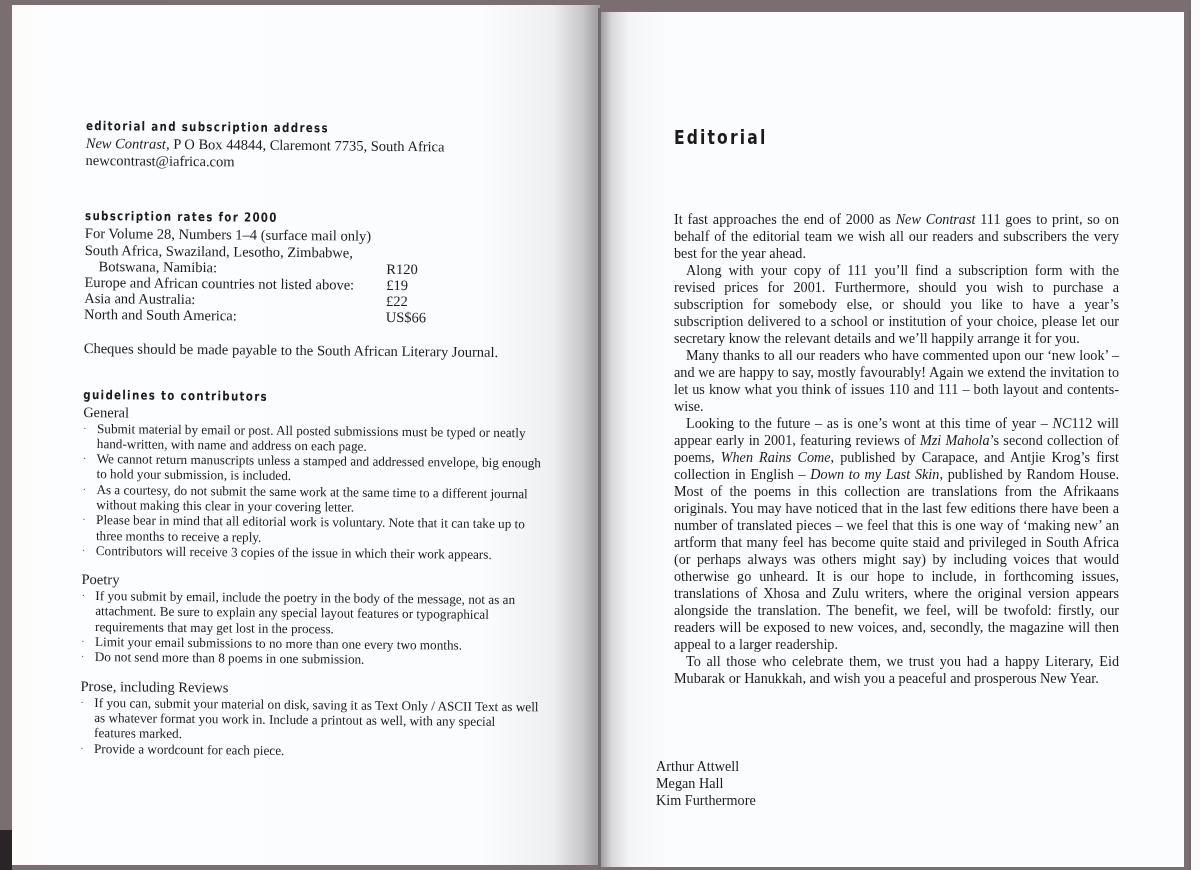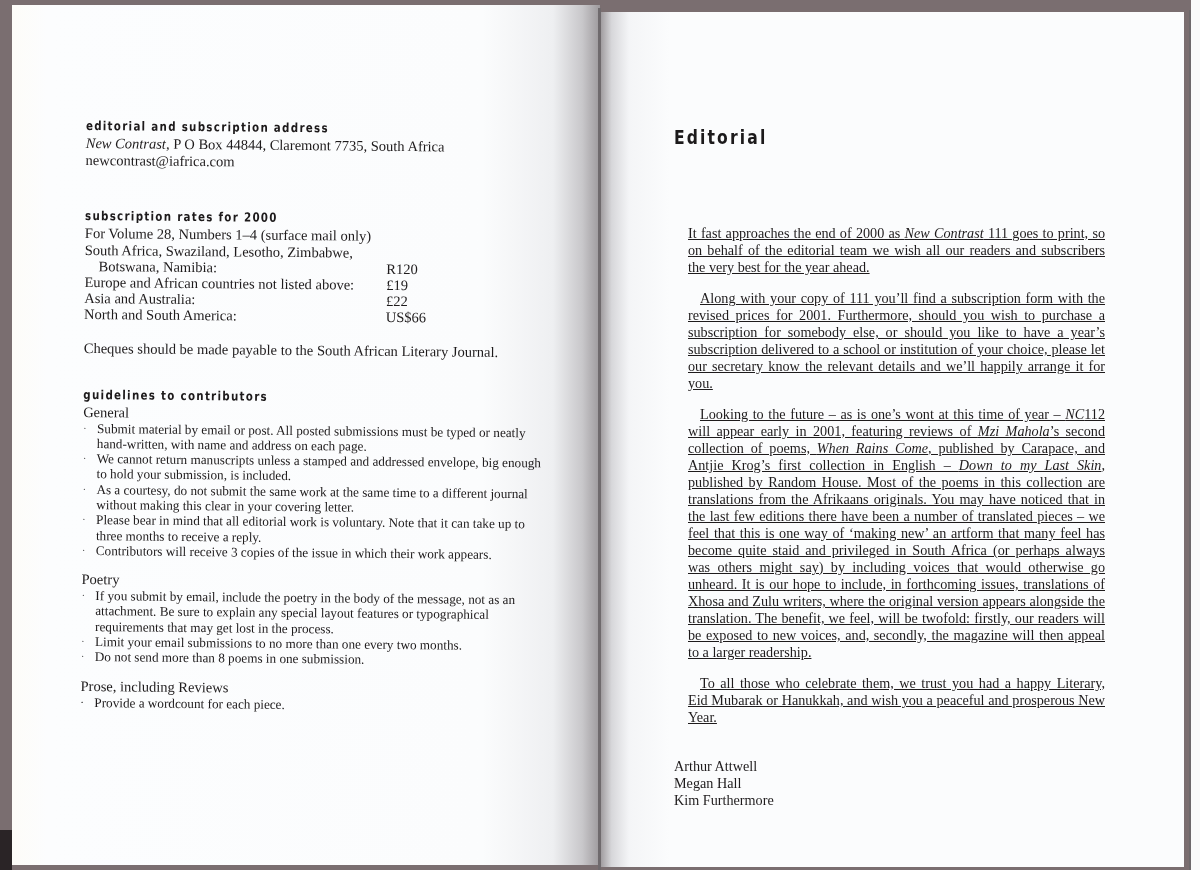--- a/index.html
+++ b/index.html
@@ -149,28 +149,27 @@
     .editorial-body {
       position: absolute;
       left: 674px;
       top: 211px;
       width: 445px;
       font-size: 14.2px;
       line-height: 17px;
       text-align: justify;
     }
     .editorial-body p {
-      margin: 14px;
+      margin: 0;
       text-indent: 12px;
-      text-decoration: underline;
     }
     .editorial-body p.first { text-indent: 0; }
     .signoff {
       position: absolute;
-      left: 674px;
+      left: 656px;
       top: 758px;
       font-size: 14.2px;
       line-height: 17px;
     }
     i { font-style: italic; }
   </style>
 </head>
 <body>
 
 <div class="page page-left"></div>
@@ -241,32 +240,33 @@
       <ul class="bullets">
         <li><span class="dot">·</span><span>If you submit by email, include the poetry in the body of the message, not as an attachment. Be sure to explain any special layout features or typographical requirements that may get lost in the process.</span></li>
         <li><span class="dot">·</span><span>Limit your email submissions to no more than one every two months.</span></li>
         <li><span class="dot">·</span><span>Do not send more than 8 poems in one submission.</span></li>
       </ul>
     </div>
 
     <div class="subsection">
       <div class="subhead">Prose, including Reviews</div>
       <ul class="bullets">
-        <li><span class="dot">·</span></li>
+        <li><span class="dot">·</span><span>If you can, submit your material on disk, saving it as Text Only / ASCII Text as well as whatever format you work in. Include a printout as well, with any special features marked.</span></li>
         <li><span class="dot">·</span><span>Provide a wordcount for each piece.</span></li>
       </ul>
     </div>
   </section>
 </div>
 
 <h1 class="editorial-title" style="margin:0;">Editorial</h1>
 
 <div class="editorial-body">
   <p class="first"><span>It fast approaches the end of 2000 as </span><i>New Contrast</i><span> 111 goes to print, so on behalf of the editorial team we wish all our readers and subscribers the very best for the year ahead.</span></p>
   <p>Along with your copy of 111 you’ll find a subscription form with the revised prices for 2001. Furthermore, should you wish to purchase a subscription for somebody else, or should you like to have a year’s subscription delivered to a school or institution of your choice, please let our secretary know the relevant details and we’ll happily arrange it for you.</p>
+  <p>Many thanks to all our readers who have commented upon our ‘new look’ – and we are happy to say, mostly favourably! Again we extend the invitation to let us know what you think of issues 110 and 111 – both layout and contents-wise.</p>
   <p><span>Looking to the future – as is one’s wont at this time of year – </span><i>NC</i><span>112 will appear early in 2001, featuring reviews of </span><i>Mzi Mahola</i><span>’s second collection of poems, </span><i>When Rains Come</i><span>, published by Carapace, and Antjie Krog’s first collection in English – </span><i>Down to my Last Skin</i><span>, published by Random House. Most of the poems in this collection are translations from the Afrikaans originals. You may have noticed that in the last few editions there have been a number of translated pieces – we feel that this is one way of ‘making new’ an artform that many feel has become quite staid and privileged in South Africa (or perhaps always was others might say) by including voices that would otherwise go unheard. It is our hope to include, in forthcoming issues, translations of Xhosa and Zulu writers, where the original version appears alongside the translation. The benefit, we feel, will be twofold: firstly, our readers will be exposed to new voices, and, secondly, the magazine will then appeal to a larger readership.</span></p>
   <p>To all those who celebrate them, we trust you had a happy Literary, Eid Mubarak or Hanukkah, and wish you a peaceful and prosperous New Year.</p>
 </div>
 
 <div class="signoff">
   <div>Arthur Attwell</div>
   <div>Megan Hall</div>
   <div>Kim Furthermore</div>
 </div>
 

